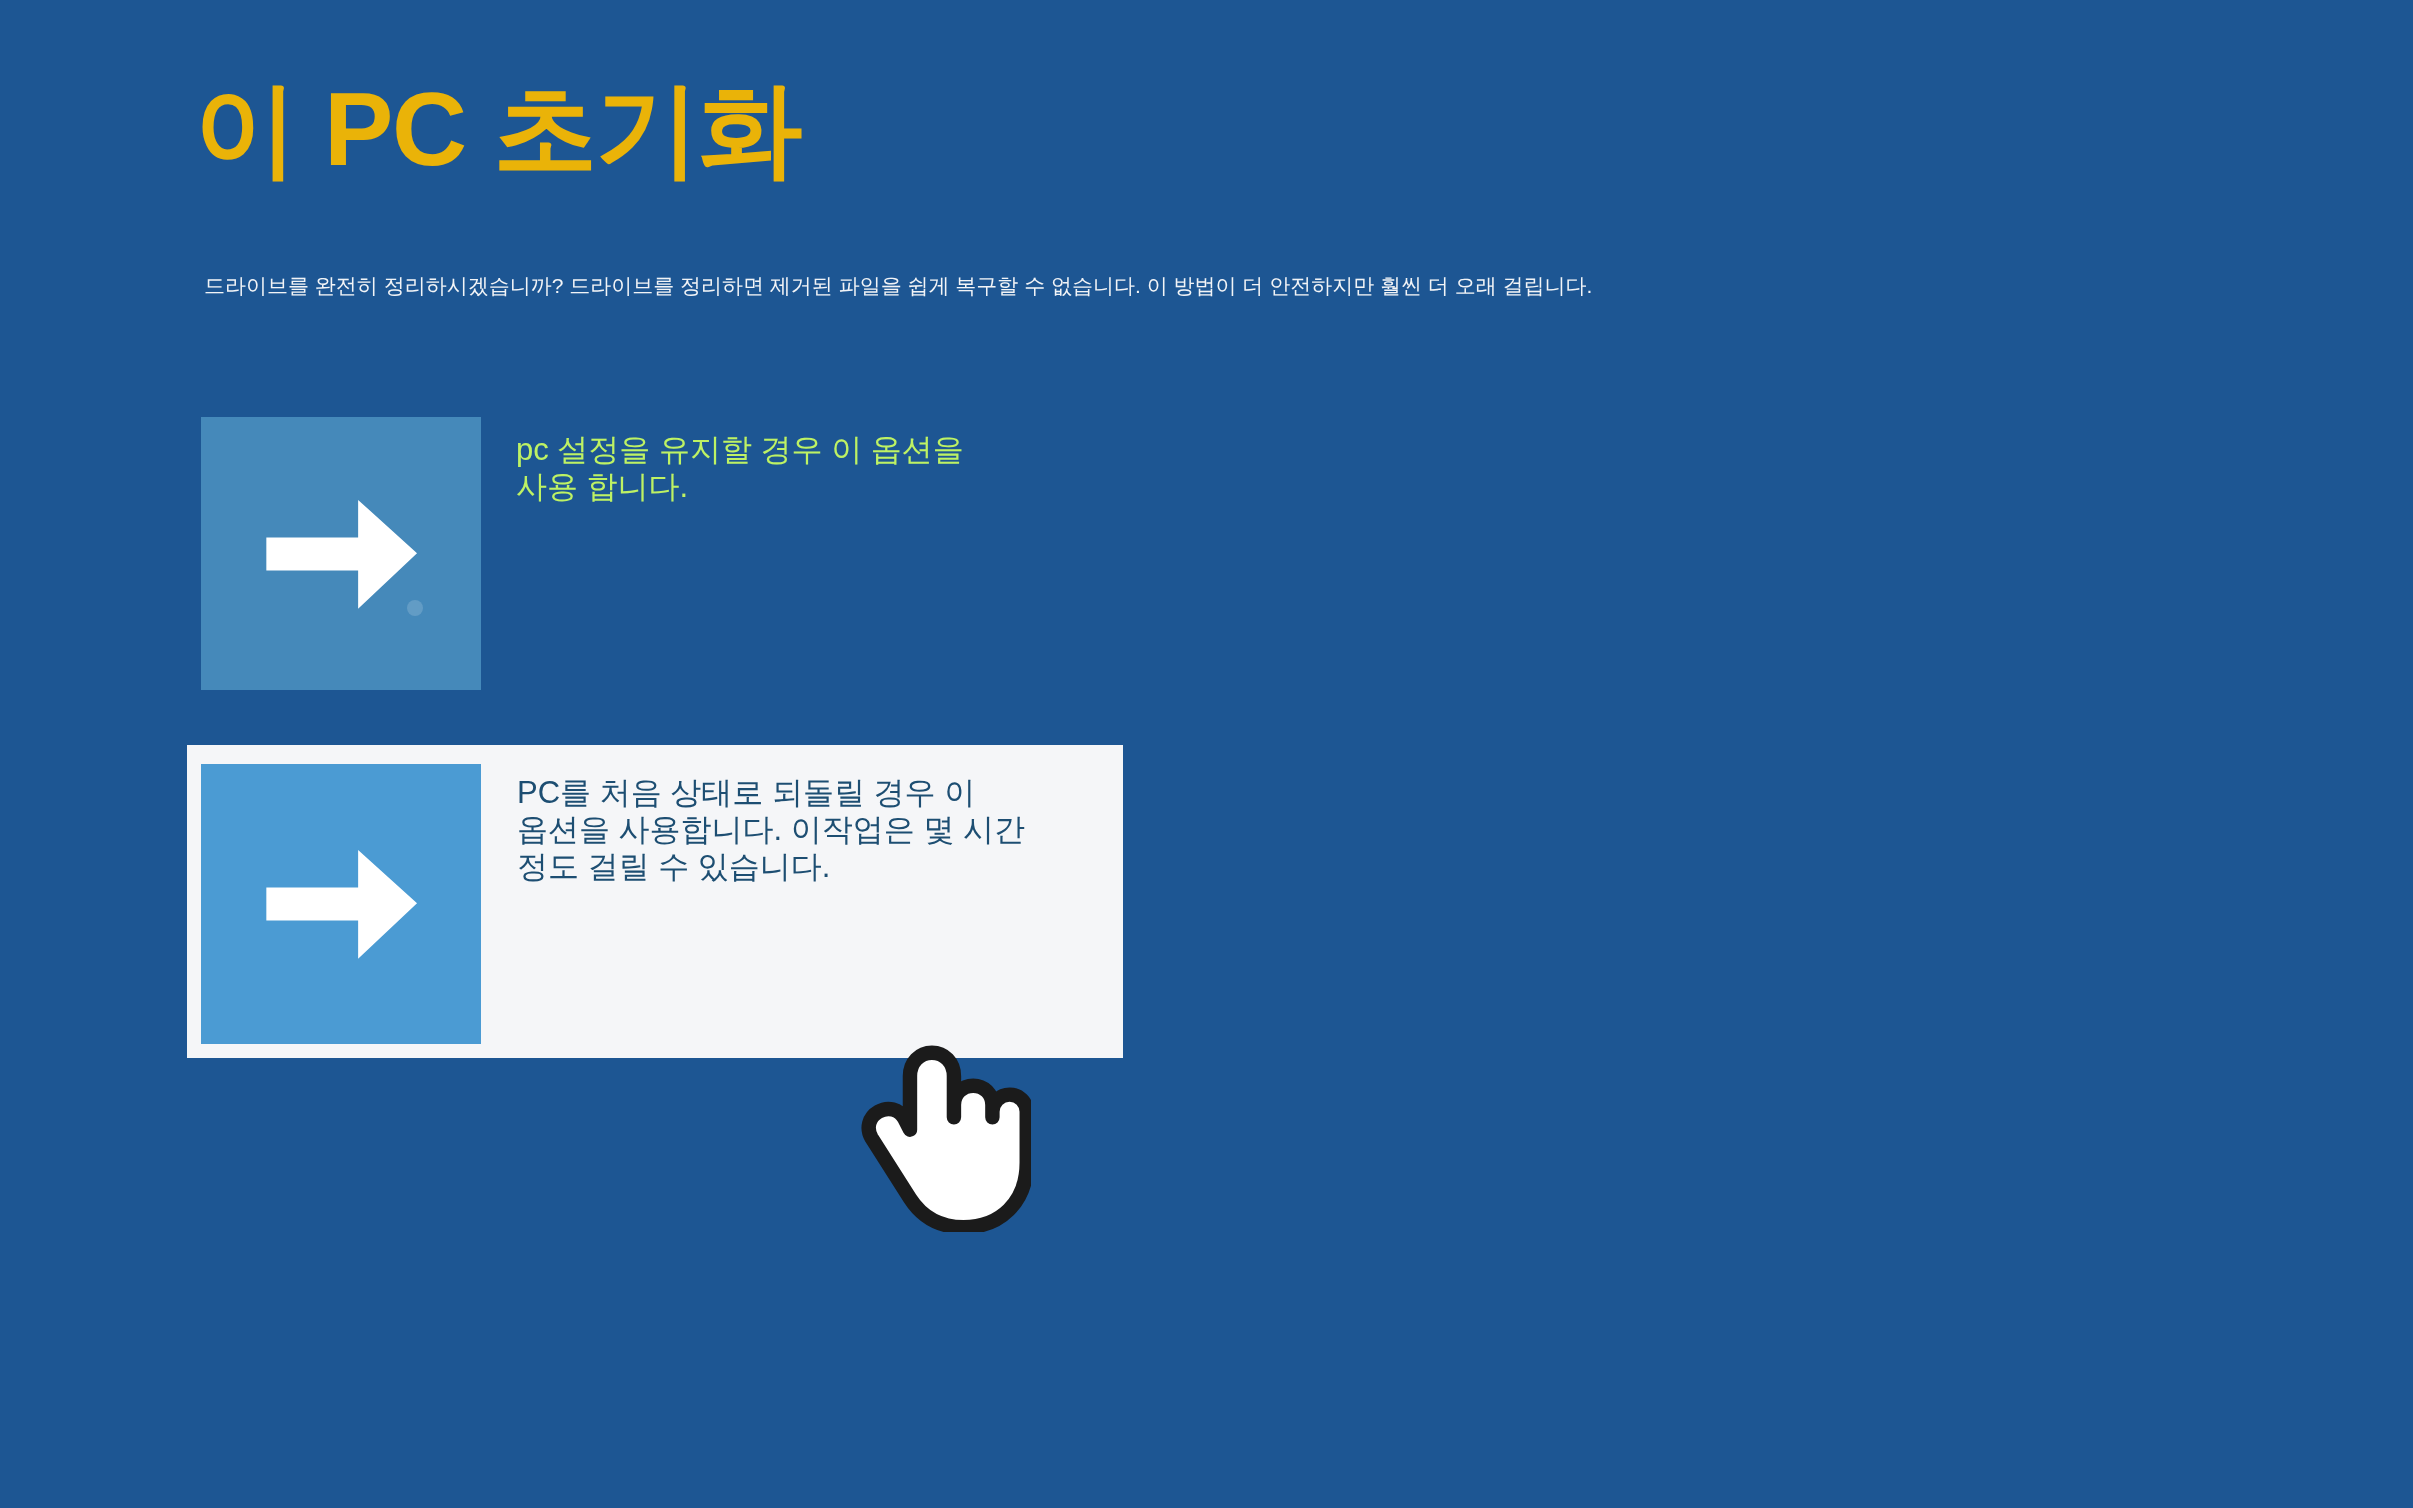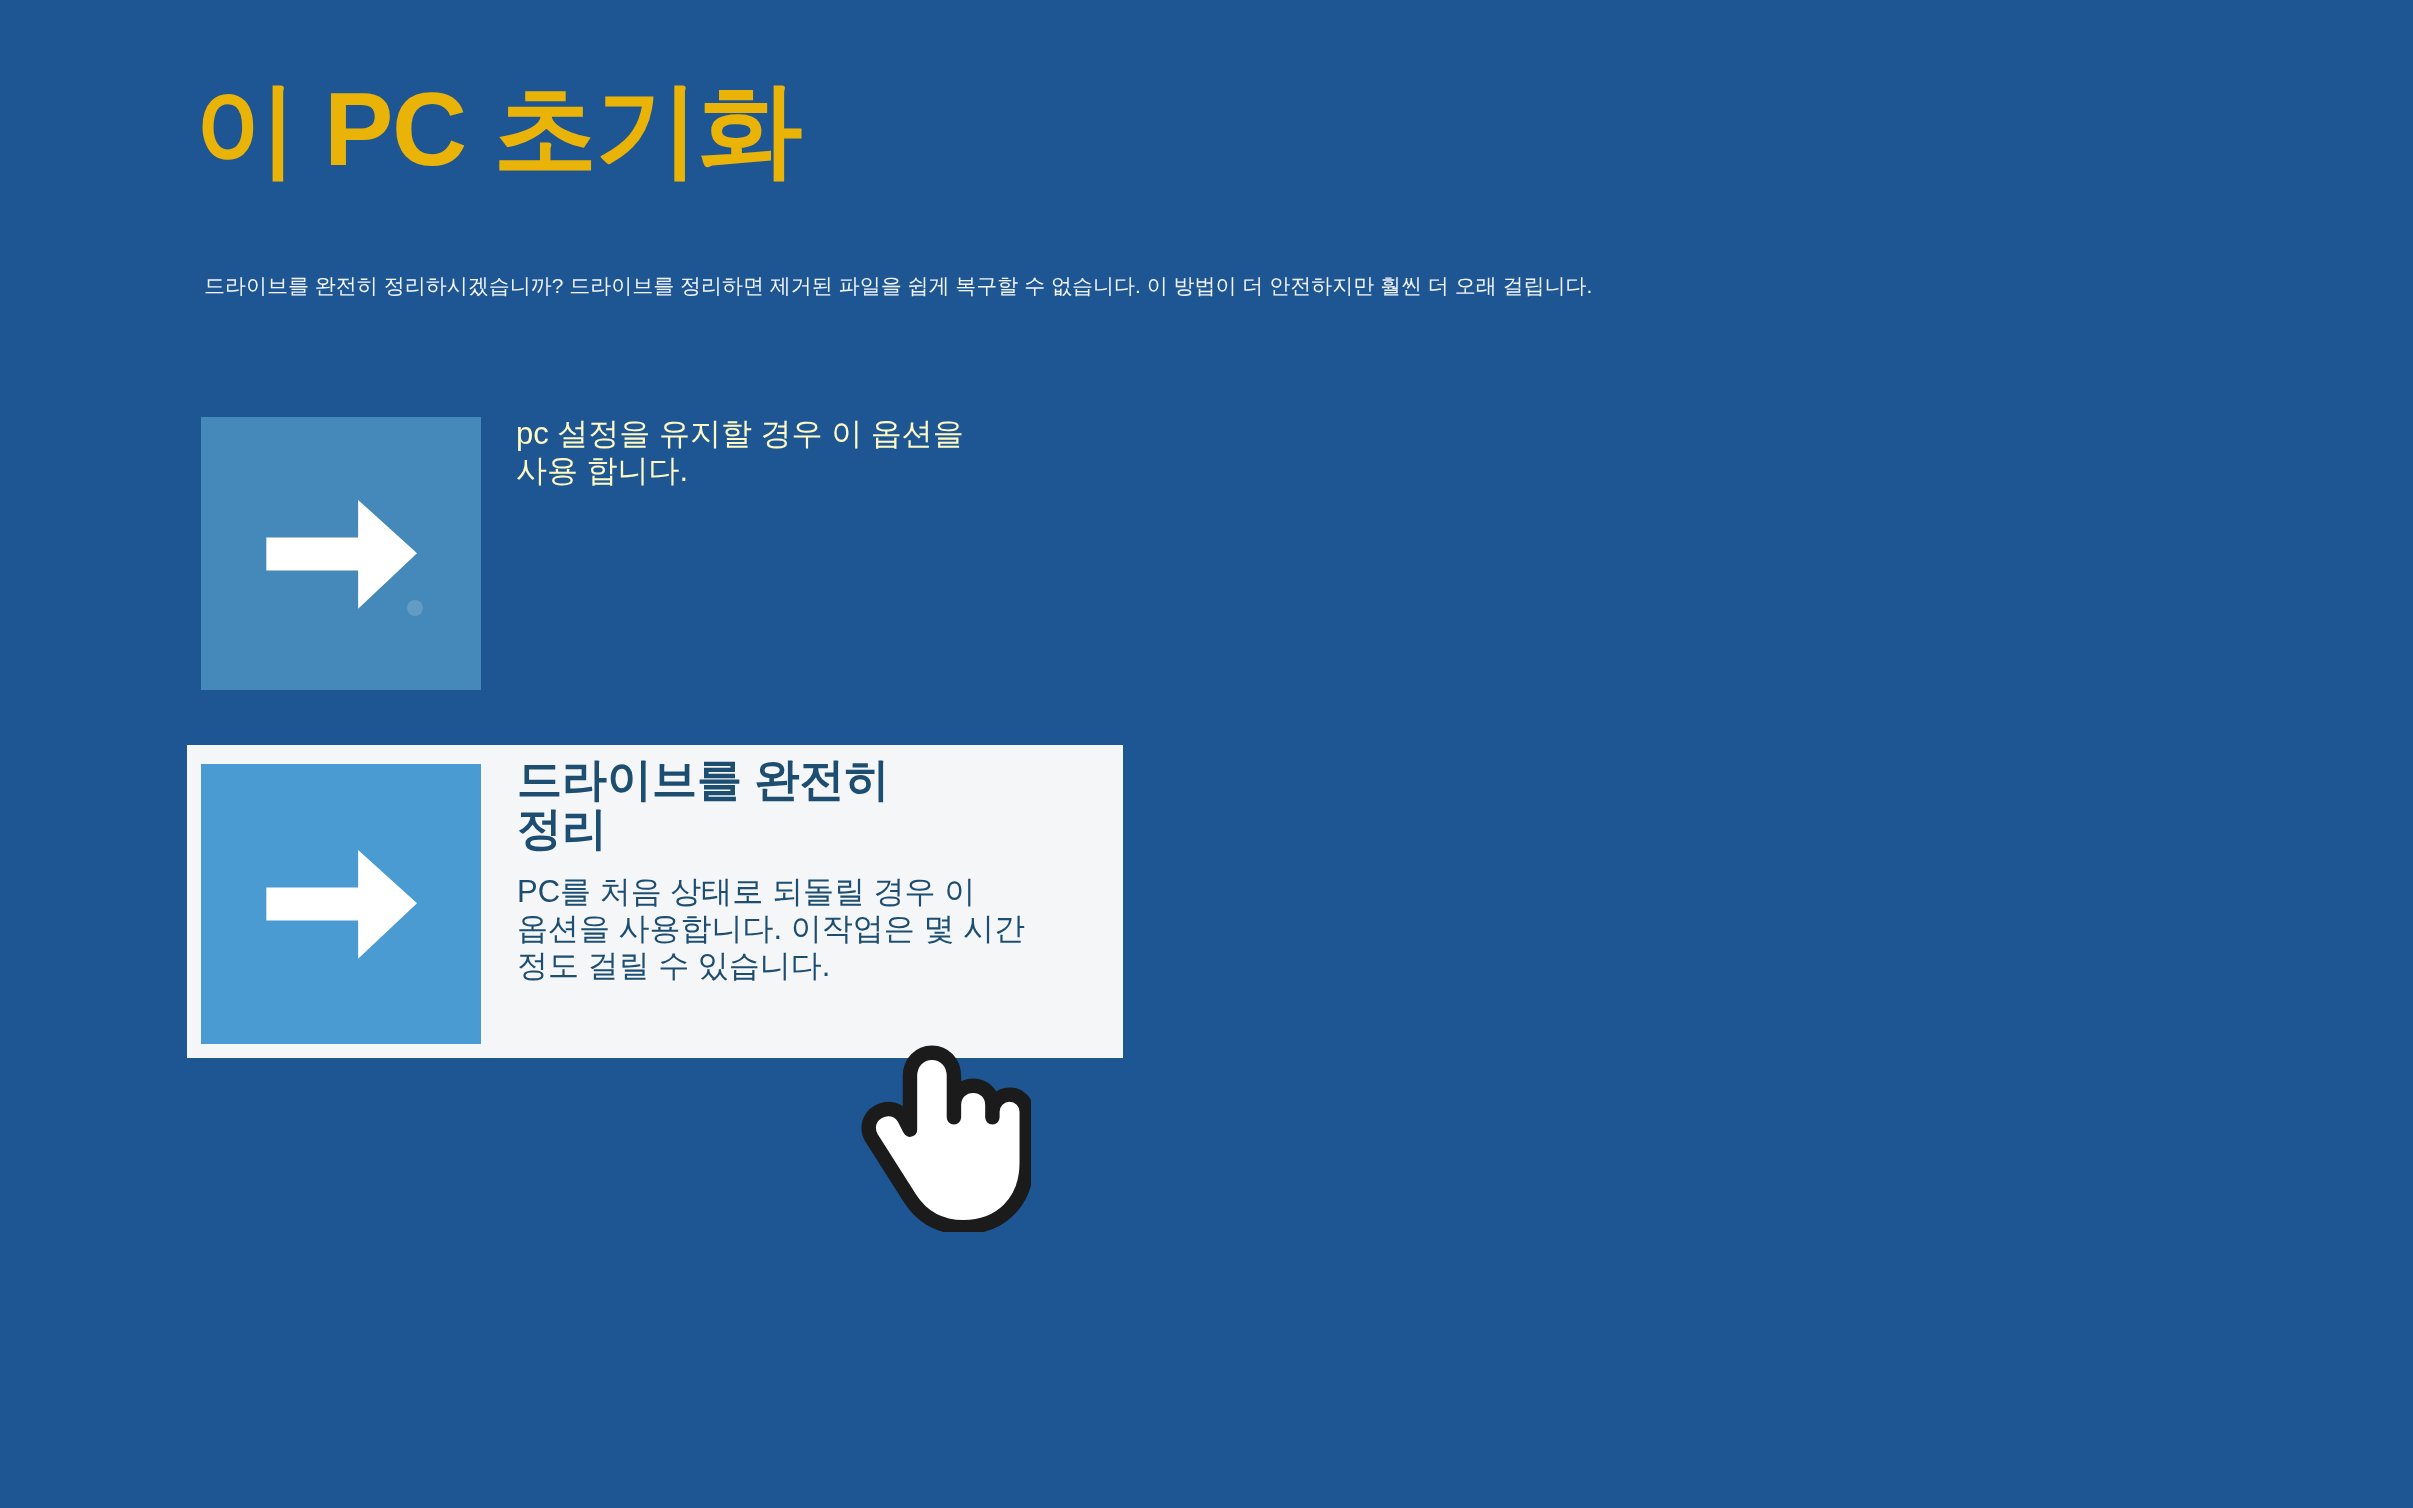--- a/index.html
+++ b/index.html
@@ -68,24 +68,24 @@
 
   #option-files-only .option-heading {
     font-size: 45px;
     font-weight: 700;
     color: #dedede;
     line-height: 1.12;
     white-space: nowrap;
   }
 
   #option-files-only .option-desc {
-    margin-top: 8px;
+    margin-top: 24px;
     font-size: 31px;
     font-weight: 400;
-    color: #fef9c3;
+    color: #bef264;
     line-height: 1.18;
     white-space: pre-line;
   }
 
   
   #option-full-clean {
     position: absolute;
     left: 187px;
     top: 745px;
     width: 936px;
@@ -186,22 +186,20 @@
 
   <div class="tile">
     <span class="arrow-icon">
       <svg viewBox="0 0 250 200" xmlns="http://www.w3.org/2000/svg">
         <path d="M16 76 L150 76 L150 21 L236 99 L150 180 L150 124 L16 124 Z" fill="#ffffff"></path>
       </svg>
     </span>
   </div>
 
   <div class="option-text">
-    <div class="option-heading">드라이브를 완전히
-정리</div>
     <div class="option-desc">PC를 처음 상태로 되돌릴 경우 이
 옵션을 사용합니다. 이작업은 몇 시간
 정도 걸릴 수 있습니다.</div>
   </div>
 </div>
 
 <div id="hand-cursor">
   <svg viewBox="0 0 250 345" xmlns="http://www.w3.org/2000/svg">
     <path d="M74 196
              L74 118

